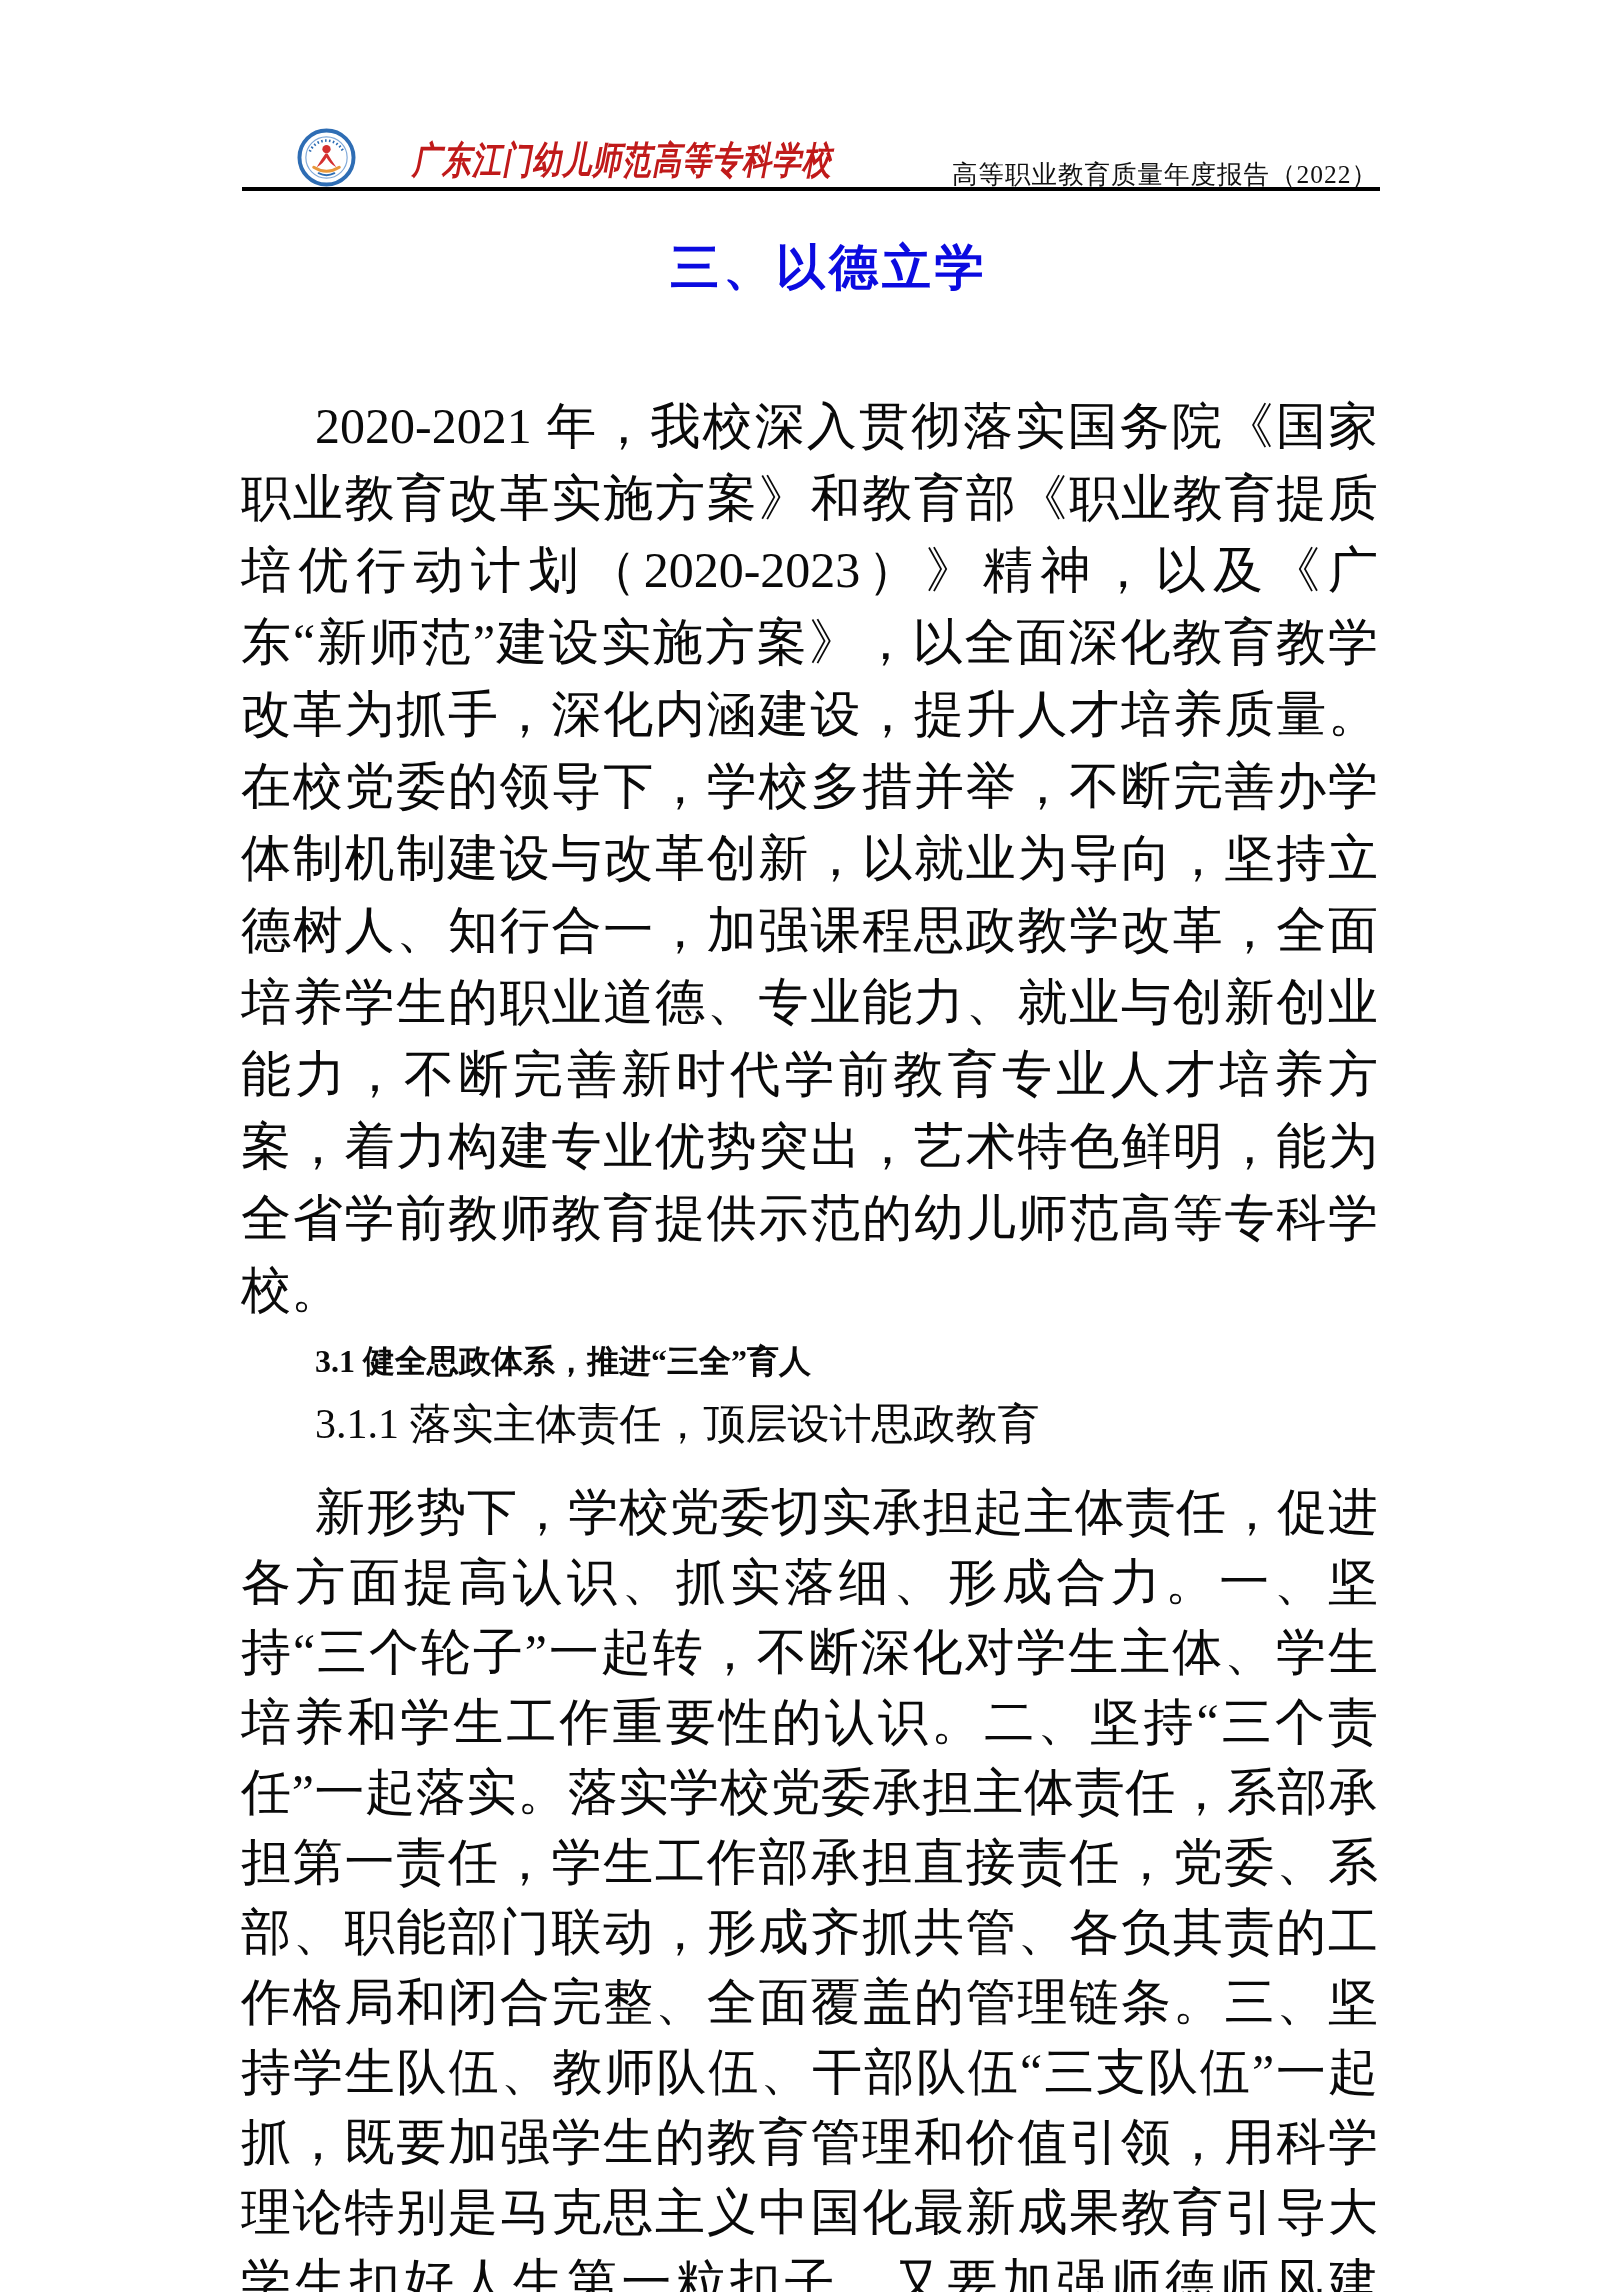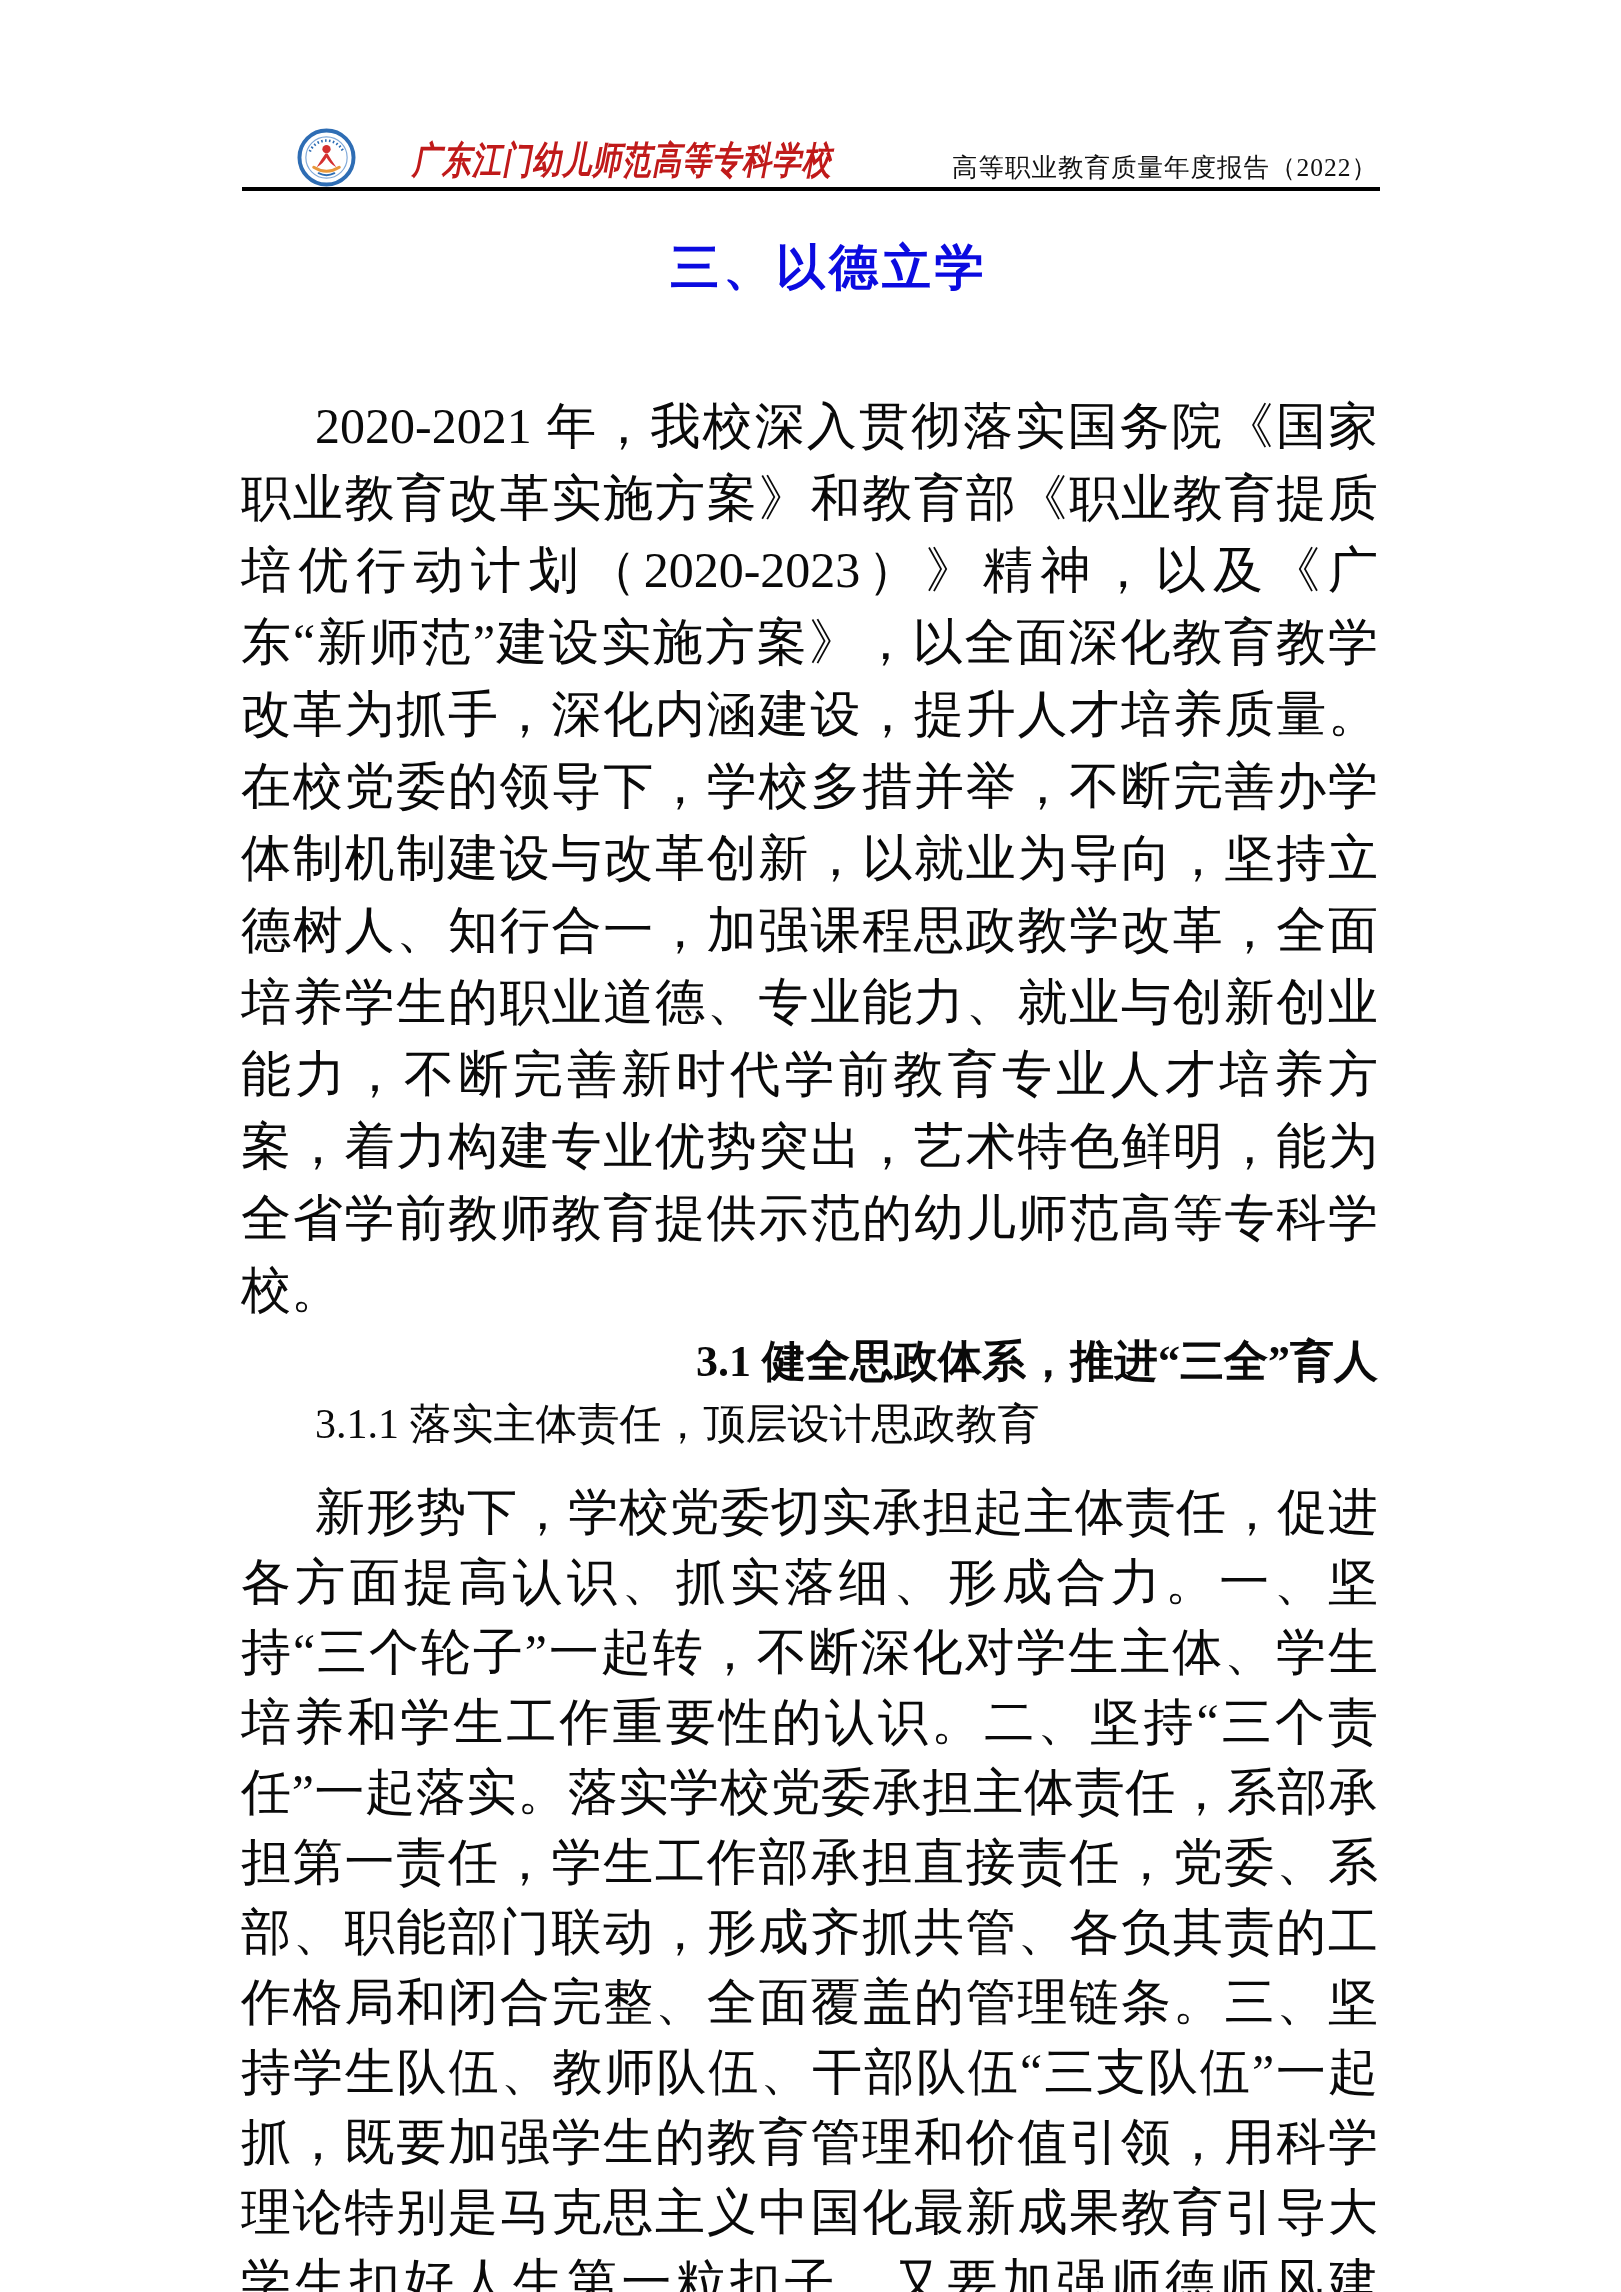--- a/index.html
+++ b/index.html
@@ -23,21 +23,21 @@
   .hdr-logo{position:absolute;left:297px;top:128px;width:59px;height:59px;}
   .hdr-school{
     position:absolute;left:412px;top:135px;
     color:var(--school-red);
     font-size:29px;font-weight:700;font-style:italic;
     letter-spacing:1px;
     transform:scaleY(1.3);transform-origin:left top;
     white-space:nowrap;
   }
   .hdr-report{
-    position:absolute;right:243px;top:150px;
+    position:absolute;right:243px;top:157px;
     font-size:25.5px;color:#111;
     letter-spacing:1px;white-space:nowrap;
   }
   .hdr-rule{
     position:absolute;left:242px;right:241px;top:187px;height:3.9px;
     background:#000;
   }
   
   .content{margin:0 243px 0 241px;width:1137px;}
   .doc-title{
@@ -54,21 +54,21 @@
     font-size:50px;
     color:var(--ink);
     text-align:justify;
     text-indent:74px;
     line-break:strict;
   }
   .para1{margin-top:92px;line-height:72px;}
   .para2{margin-top:23.5px;line-height:70px;}
   .h31{
     margin:5.9px 0 0 0;padding-left:74px;
-    font-size:44px;line-height:59px;font-weight:700;text-align:right;
+    font-size:32px;line-height:59px;font-weight:700;
   }
   .h311{
     margin:3.9px 0 0 0;padding-left:74px;
     font-size:42px;line-height:59px;font-weight:400;
   }
 </style>
 </head>
 <body>
 
 <div class="page">

